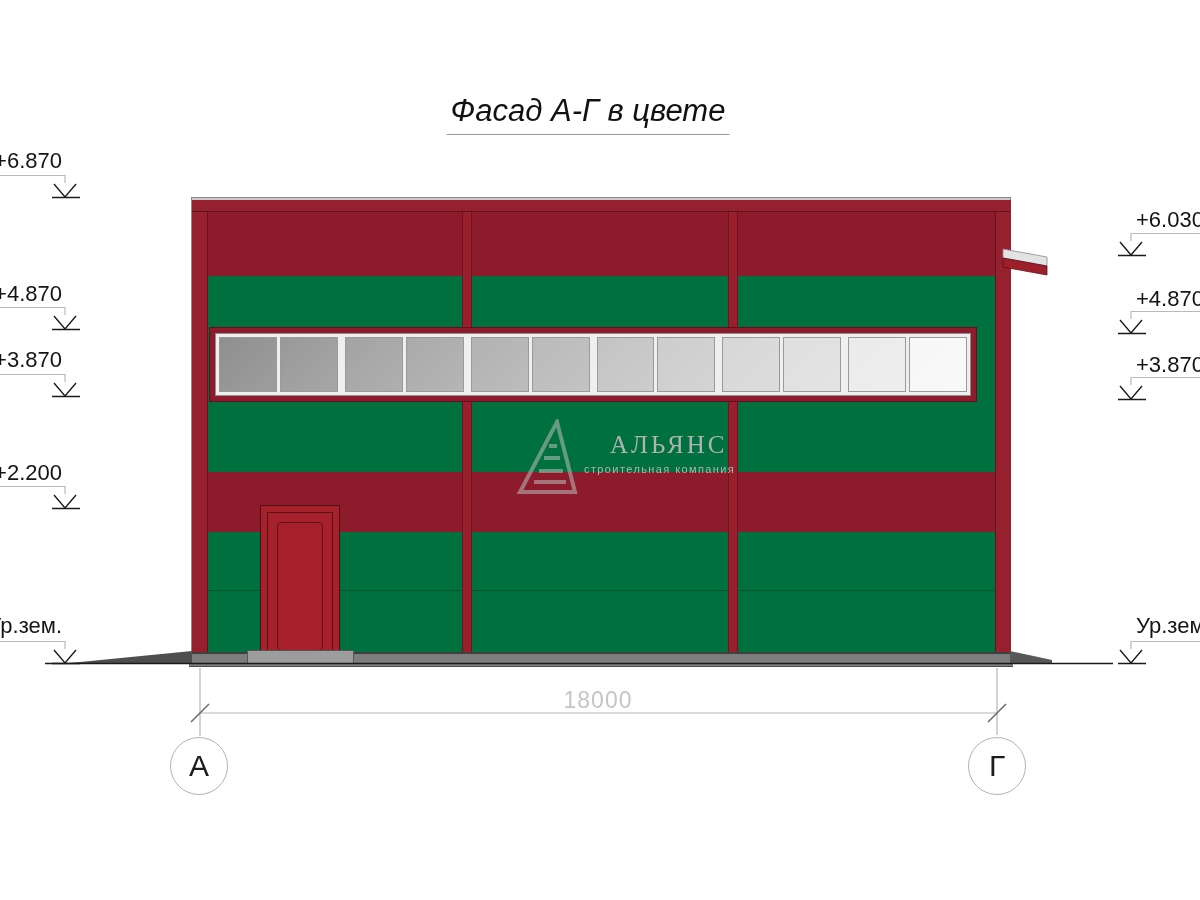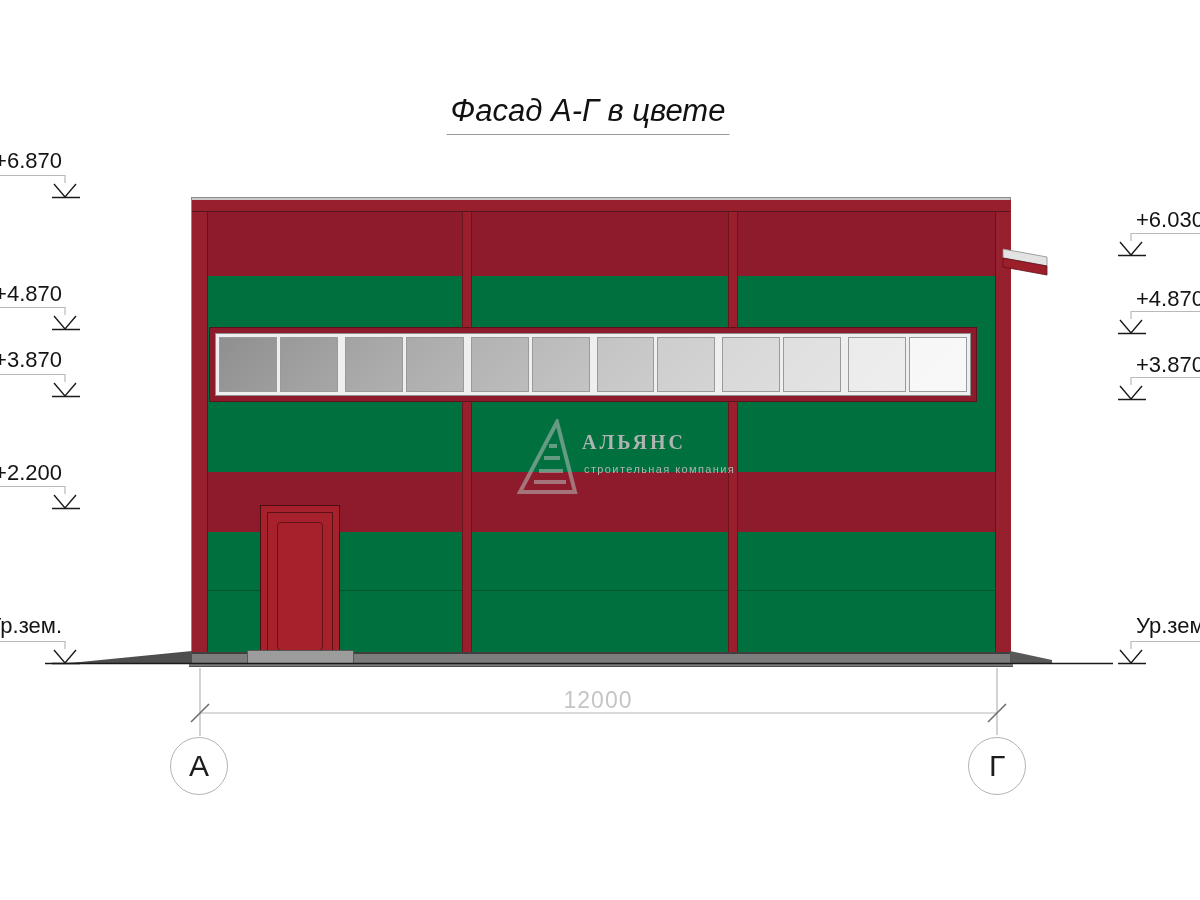--- a/index.html
+++ b/index.html
@@ -49,22 +49,22 @@
   .door-panel{position:absolute;left:9px;top:9px;right:9px;bottom:6px;
     border:1px solid rgba(0,0,0,0.4);border-radius:4px;}
 
   
   .base-strip{position:absolute;left:189px;top:652px;width:824px;height:12px;
     background:var(--base_gray);border-top:2px solid #3f3f3f;border-bottom:1px solid #4f4f4f;}
   .threshold{position:absolute;left:247px;top:650px;width:105px;height:12px;
     background:var(--threshold_gray);border:1px solid #585858;}
 
   
-  .logo-name{position:absolute;left:582px;top:431px;
-    font-family:"Liberation Serif",serif;font-weight:bold;font-size:20px;
+  .logo-name{position:absolute;left:610px;top:431px;
+    font-family:"Liberation Serif",serif;font-weight:normal;font-size:25px;
     letter-spacing:3px;color:var(--watermark);white-space:nowrap;}
   .logo-tag{position:absolute;left:584px;top:463px;font-size:11px;
     letter-spacing:1.4px;color:var(--watermark);white-space:nowrap;}
 
   
   .elev-label{font-size:22px;color:#141414;white-space:nowrap;position:absolute;}
   .elev-label.l{right:1138px;text-align:right;}
   .elev-label.r{left:1136px;}
   .dim-text{position:absolute;left:548px;top:687px;width:100px;text-align:center;
     font-size:23px;letter-spacing:1px;color:var(--dim_gray);}
@@ -210,19 +210,19 @@
 <div class="elev-label l" style="top:281px;">+4.870</div>
 <div class="elev-label l" style="top:347px;">+3.870</div>
 <div class="elev-label l" style="top:460px;">+2.200</div>
 <div class="elev-label l" style="top:613px;">Ур.зем.</div>
 
 <div class="elev-label r" style="top:207px;">+6.030</div>
 <div class="elev-label r" style="top:286px;">+4.870</div>
 <div class="elev-label r" style="top:352px;">+3.870</div>
 <div class="elev-label r" style="top:613px;">Ур.зем.</div>
 
-<div class="dim-text">12000</div>
+<div class="dim-text">18000</div>
 <div class="axis-circle" style="left:170px;top:737px;">
   <span>А</span>
 </div>
 <div class="axis-circle" style="left:968px;top:737px;">
   <span>Г</span>
 </div>
 
 </body></html>

